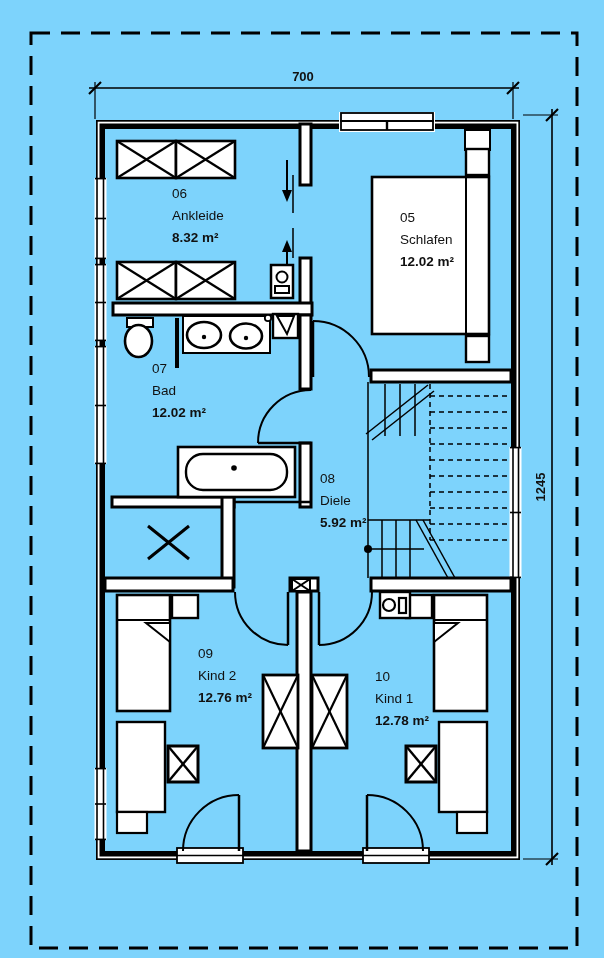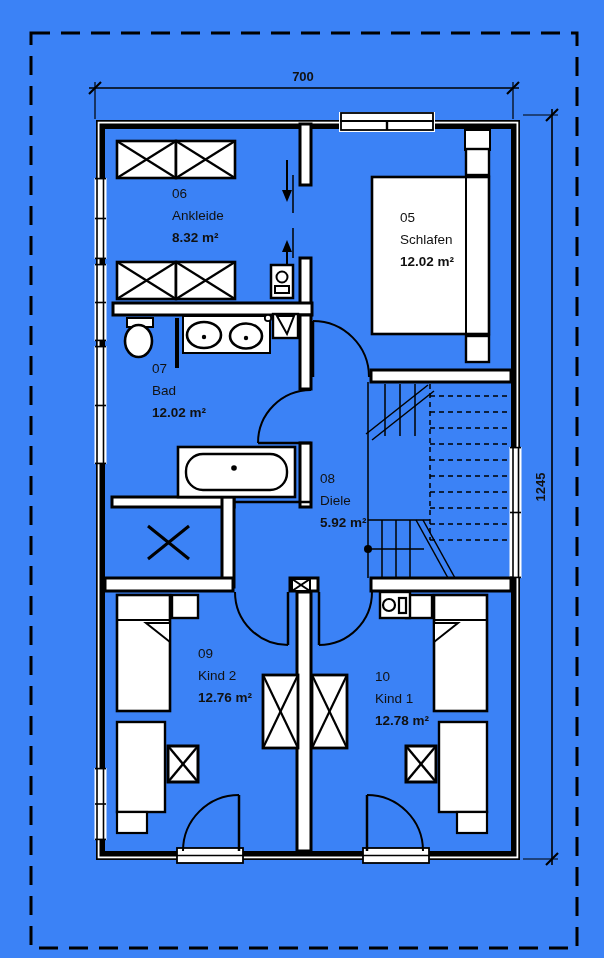--- a/index.html
+++ b/index.html
@@ -1,16 +1,16 @@
 <!DOCTYPE html>
 <html><head>
 <meta charset="utf-8">
 <style>
   html,body{margin:0;padding:0;background:#ffffff;}
-  .stage{position:relative;width:604px;height:958px;background:#3b82f6;overflow:hidden;font-family:"Liberation Sans",sans-serif;}
+  .stage{position:relative;width:604px;height:958px;background:#7dd3fc;overflow:hidden;font-family:"Liberation Sans",sans-serif;}
   svg{display:block;}
   text{fill:#111;}
   .room-num,.room-name{font-size:13.5px;}
   .room-area{font-size:13.5px;font-weight:bold;}
   .dim-label{font-size:13px;font-weight:bold;}
 </style>
 </head>
 <body>
 
 <div class="stage">

